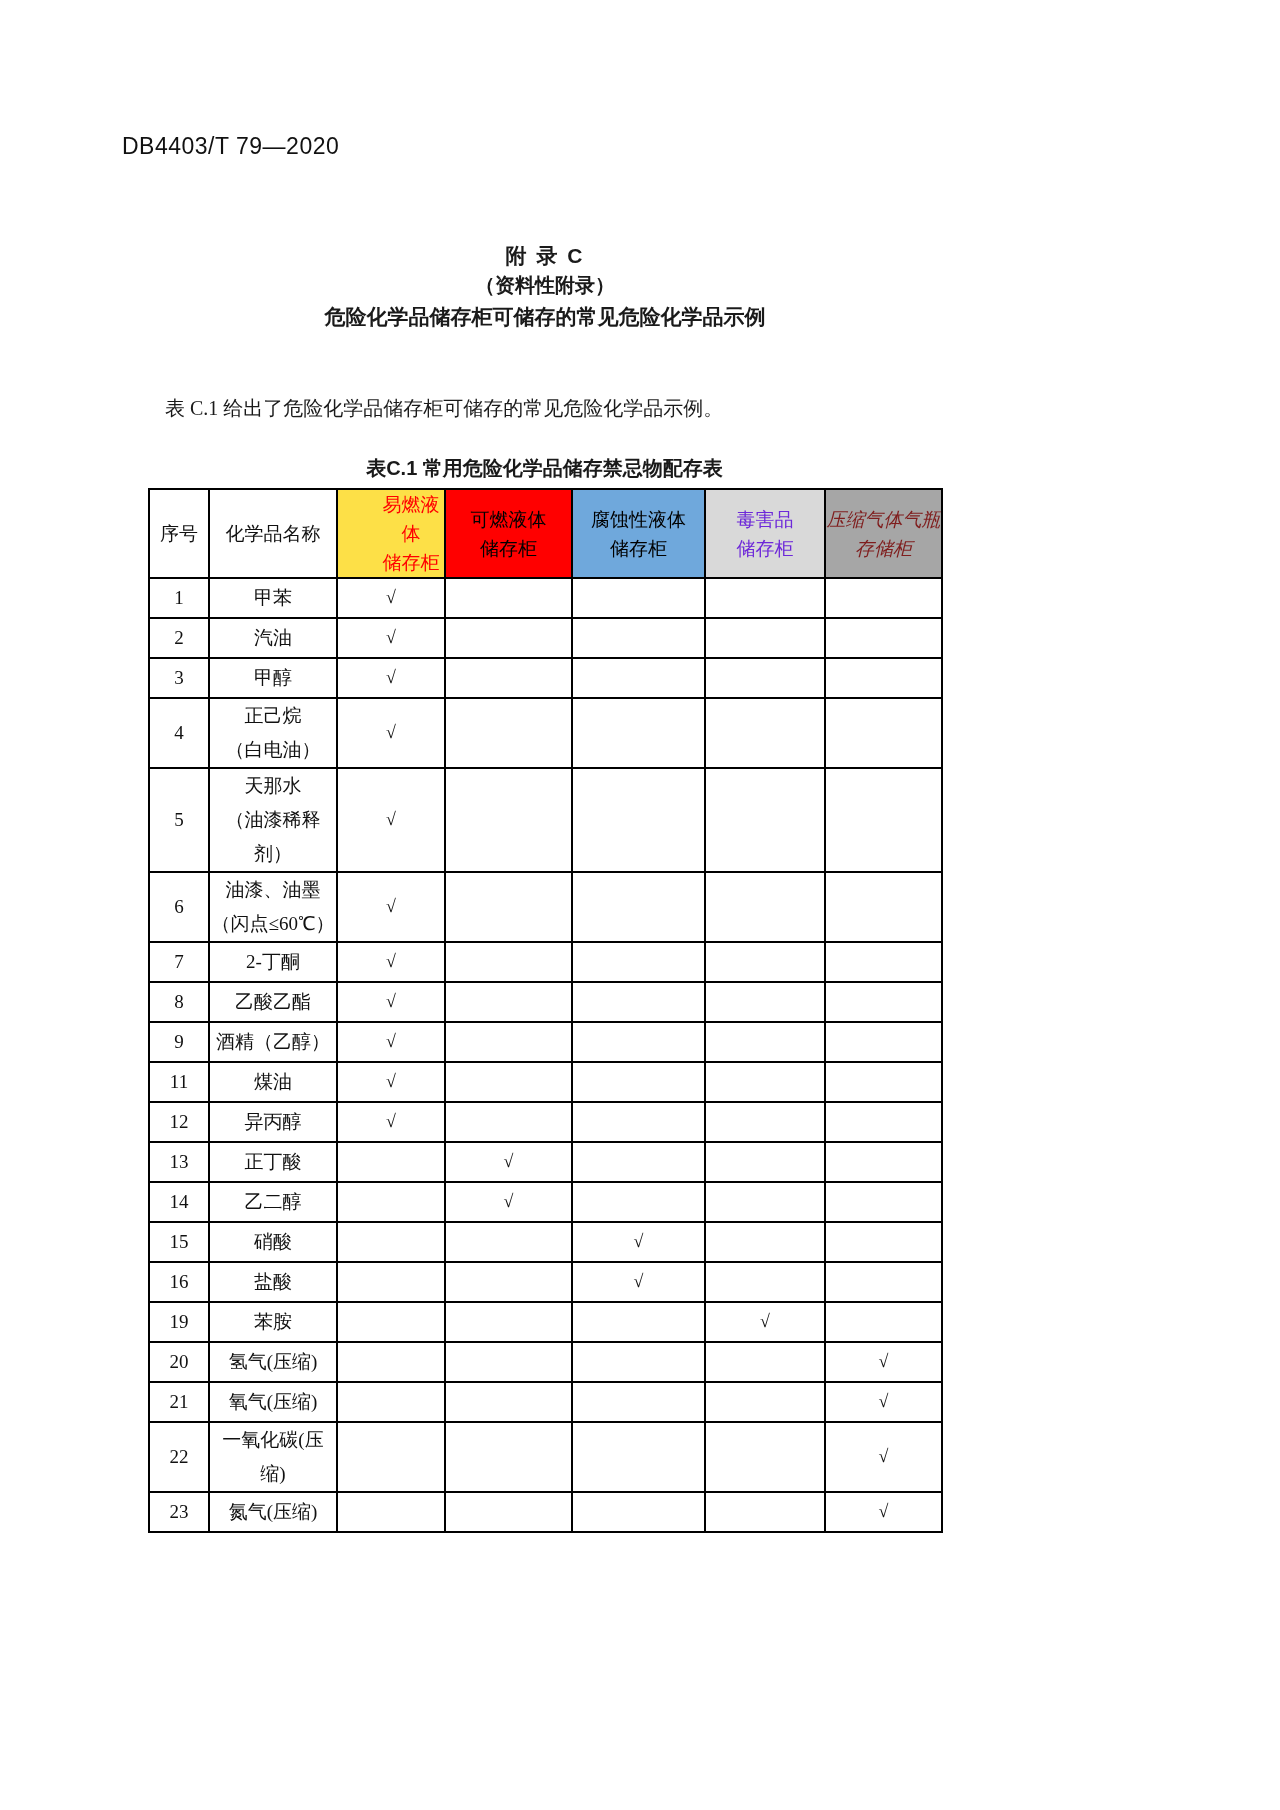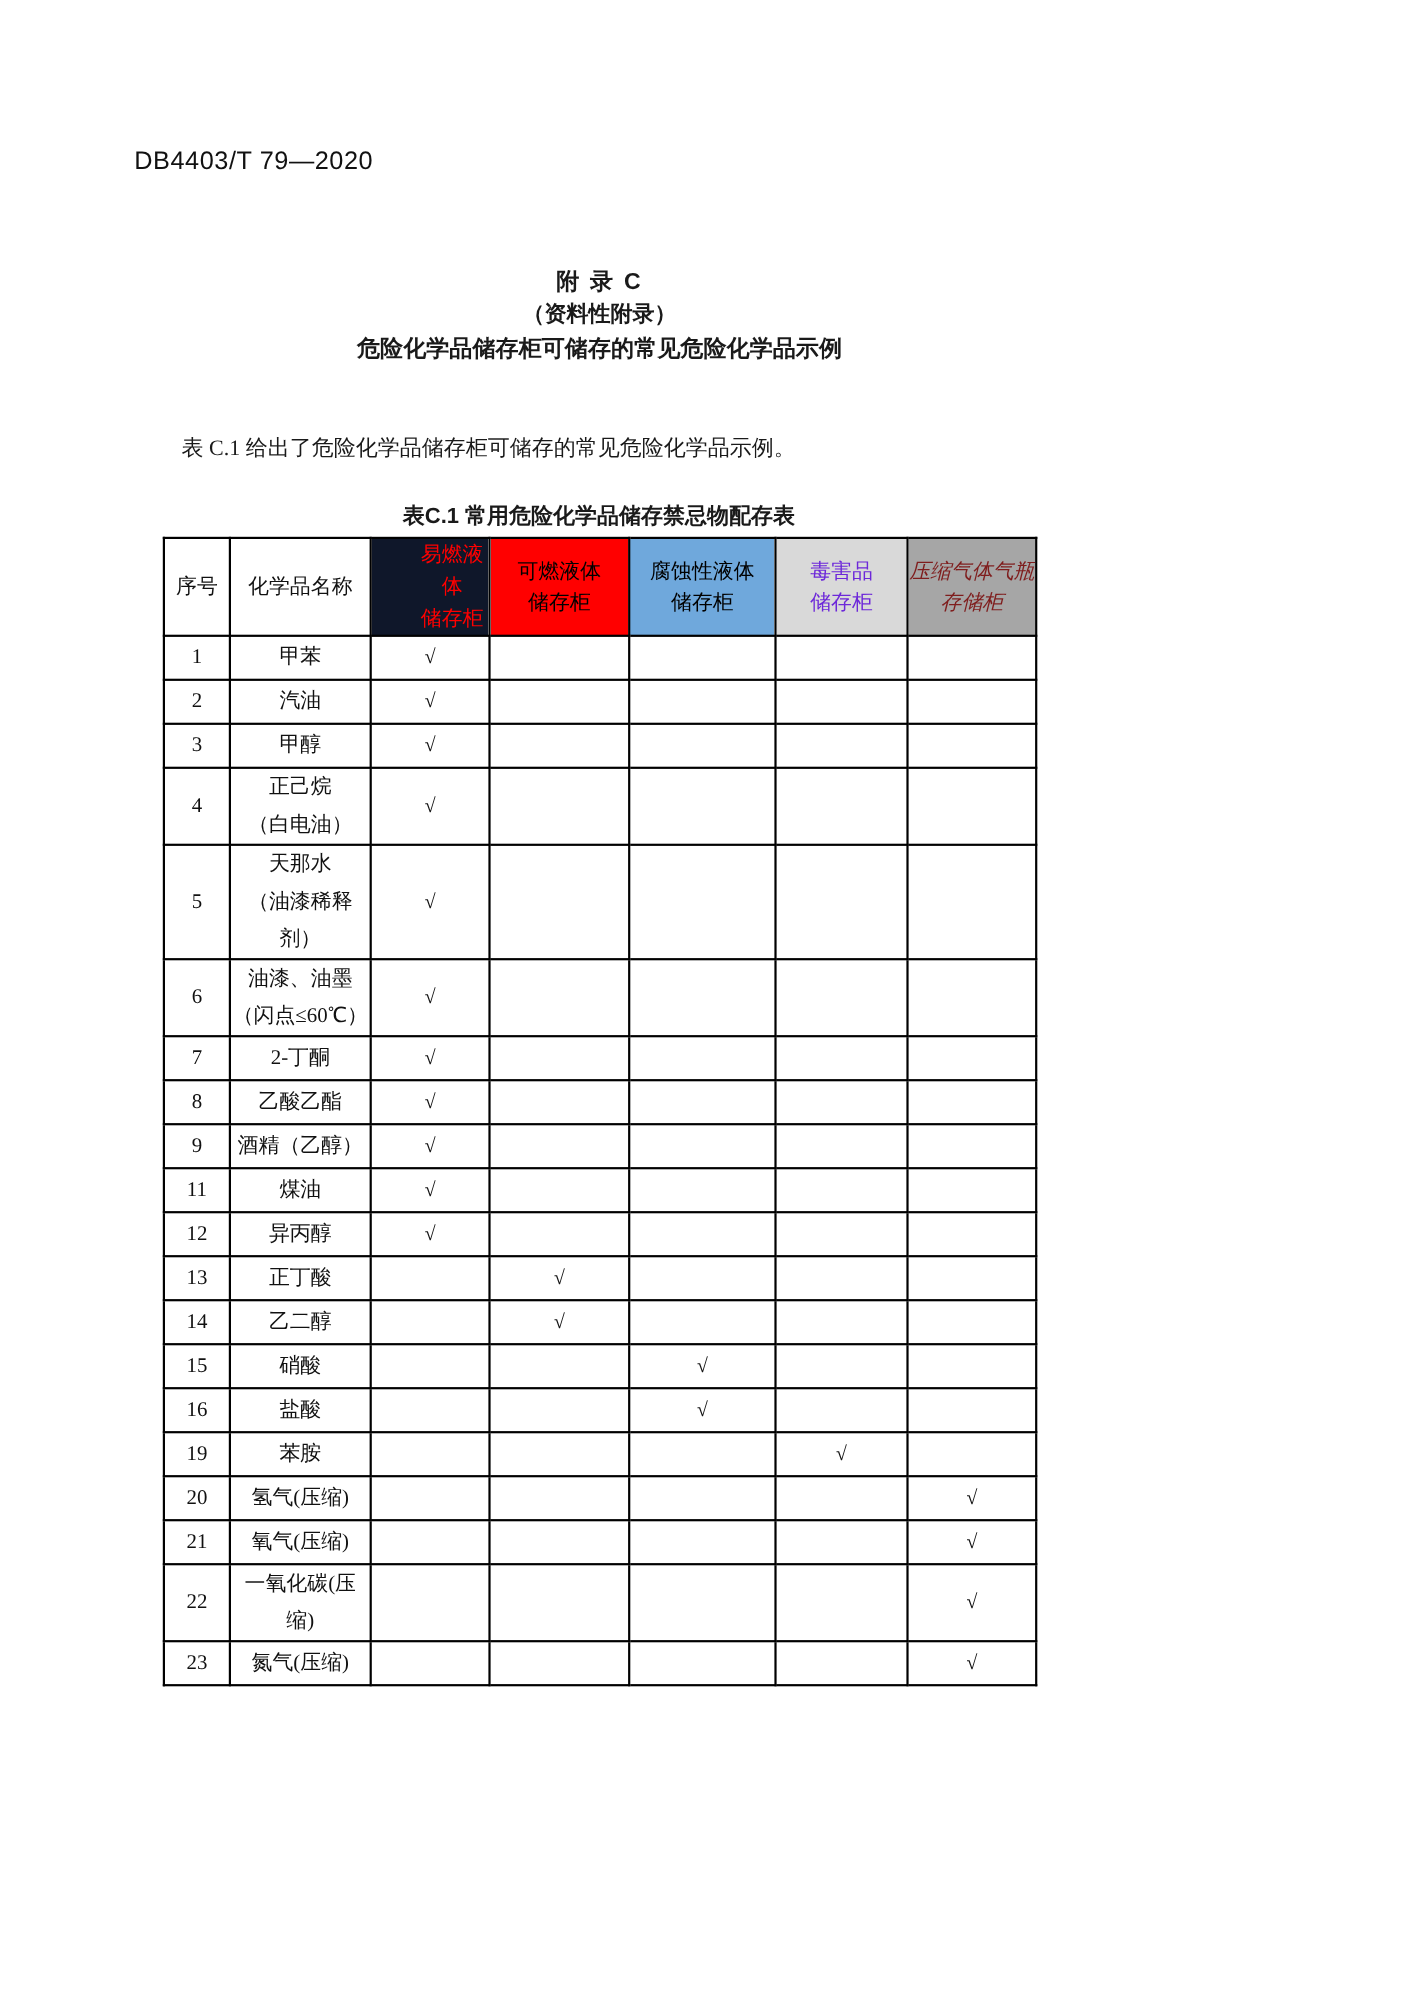--- a/index.html
+++ b/index.html
@@ -78,21 +78,21 @@
         <col style="width:108px">
       <col style="width:127px">
         <col style="width:133px">
         <col style="width:120px">
         <col style="width:117px">
     </colgroup>
     <thead>
       <tr id="header-row">
         <th>序号</th>
         <th>化学品名称</th>
-      <th style="background-color: #0f172a; color: rgb(255, 0, 0); padding-left: 40px;">
+      <th style="background-color: #fde047; color: rgb(255, 0, 0); padding-left: 40px;">
             <div>易燃液体</div>
             <div>储存柜</div>
           </th>
           <th style="background-color: rgb(255, 0, 0); color: rgb(0, 0, 0);">
             <div>可燃液体</div>
             <div>储存柜</div>
           </th>
           <th style="background-color: rgb(111, 168, 220); color: rgb(0, 0, 0);">
             <div>腐蚀性液体</div>
             <div>储存柜</div>

